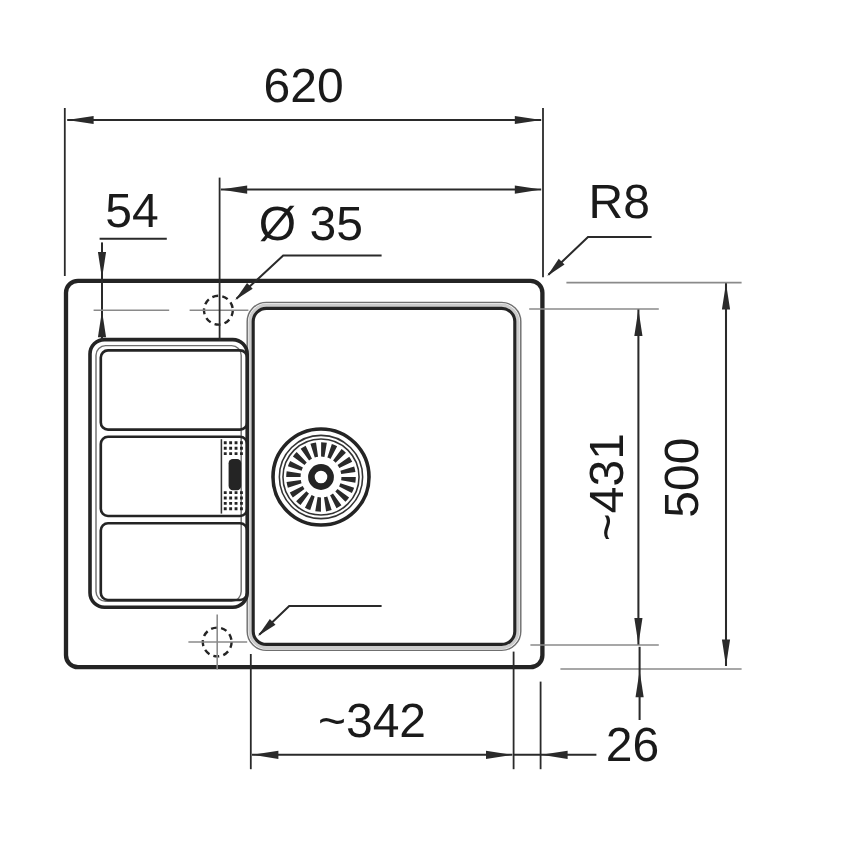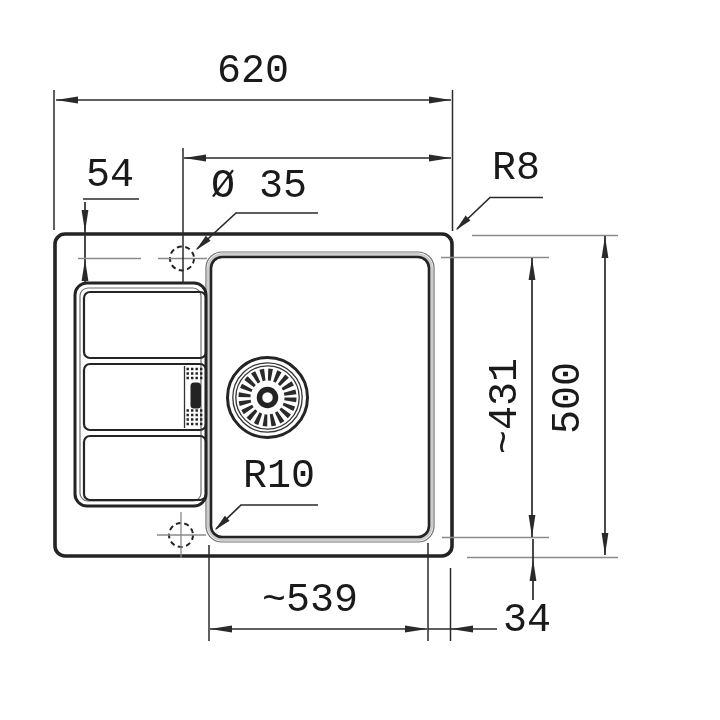--- a/index.html
+++ b/index.html
@@ -2,21 +2,21 @@
 <html style="--c-line: #242424; --c-dim: #2a2a2a; --c-ref: #8a8a8a; --c-band: #cccccc; --c-text: #1a1a1a; --c-background: #ffffff;"><head>
 <meta charset="utf-8">
 <style>
   :root{
     --c-line:#242424; --c-dim:#2a2a2a; --c-ref:#8a8a8a;
     --c-band:#cccccc; --c-text:#1a1a1a; --c-background:#ffffff;
   }
   html,body{margin:0;padding:0;background:var(--c-background);}
   #canvas{
     position:relative;width:720px;height:720px;background:var(--c-background);
-    font-family:Liberation Mono, monospace;overflow:hidden;
+    font-family:Liberation Sans, sans-serif;overflow:hidden;
   }
   #canvas svg{position:absolute;left:0;top:0;}
   
   .ln-thick{stroke:var(--c-line);stroke-width:3.6;fill:none;stroke-linejoin:round;}
   .ln-board{stroke:var(--c-line);stroke-width:3;fill:none;}
   .ln-bowl{stroke:var(--c-line);stroke-width:2.6;fill:none;}
   .ln-ridge{stroke:var(--c-line);stroke-width:2.2;fill:none;}
   .ln-band{stroke:var(--c-band);stroke-width:3;fill:none;}
   .ln-thin{stroke:#6f6f6f;stroke-width:1.2;fill:none;}
   .ln-med{stroke:var(--c-line);stroke-width:3;fill:none;}
@@ -160,17 +160,16 @@
       <polygon class="arr" points="533,559 529.6,581 536.4,581"></polygon>
     </g>
   </svg>
 
   <div class="lbl" style="left:253px;top:72px">620</div>
   <div class="lbl" style="left:110px;top:176px">54</div>
   <div class="lbl" style="left:259px;top:187px">Ø 35</div>
   <div class="lbl" style="left:516px;top:169px">R8</div>
   <div class="lbl rot" style="left:506px;top:406px">~431</div>
   <div class="lbl rot" style="left:569px;top:398px">500</div>
-  <div class="lbl" style="left:279px;top:477px">R10</div>
-  <div class="lbl" style="left:310px;top:601px">~539</div>
-  <div class="lbl" style="left:527px;top:621px">34</div>
+  <div class="lbl" style="left:310px;top:601px">~342</div>
+  <div class="lbl" style="left:527px;top:621px">26</div>
 
 </div>
 
 </body></html>

